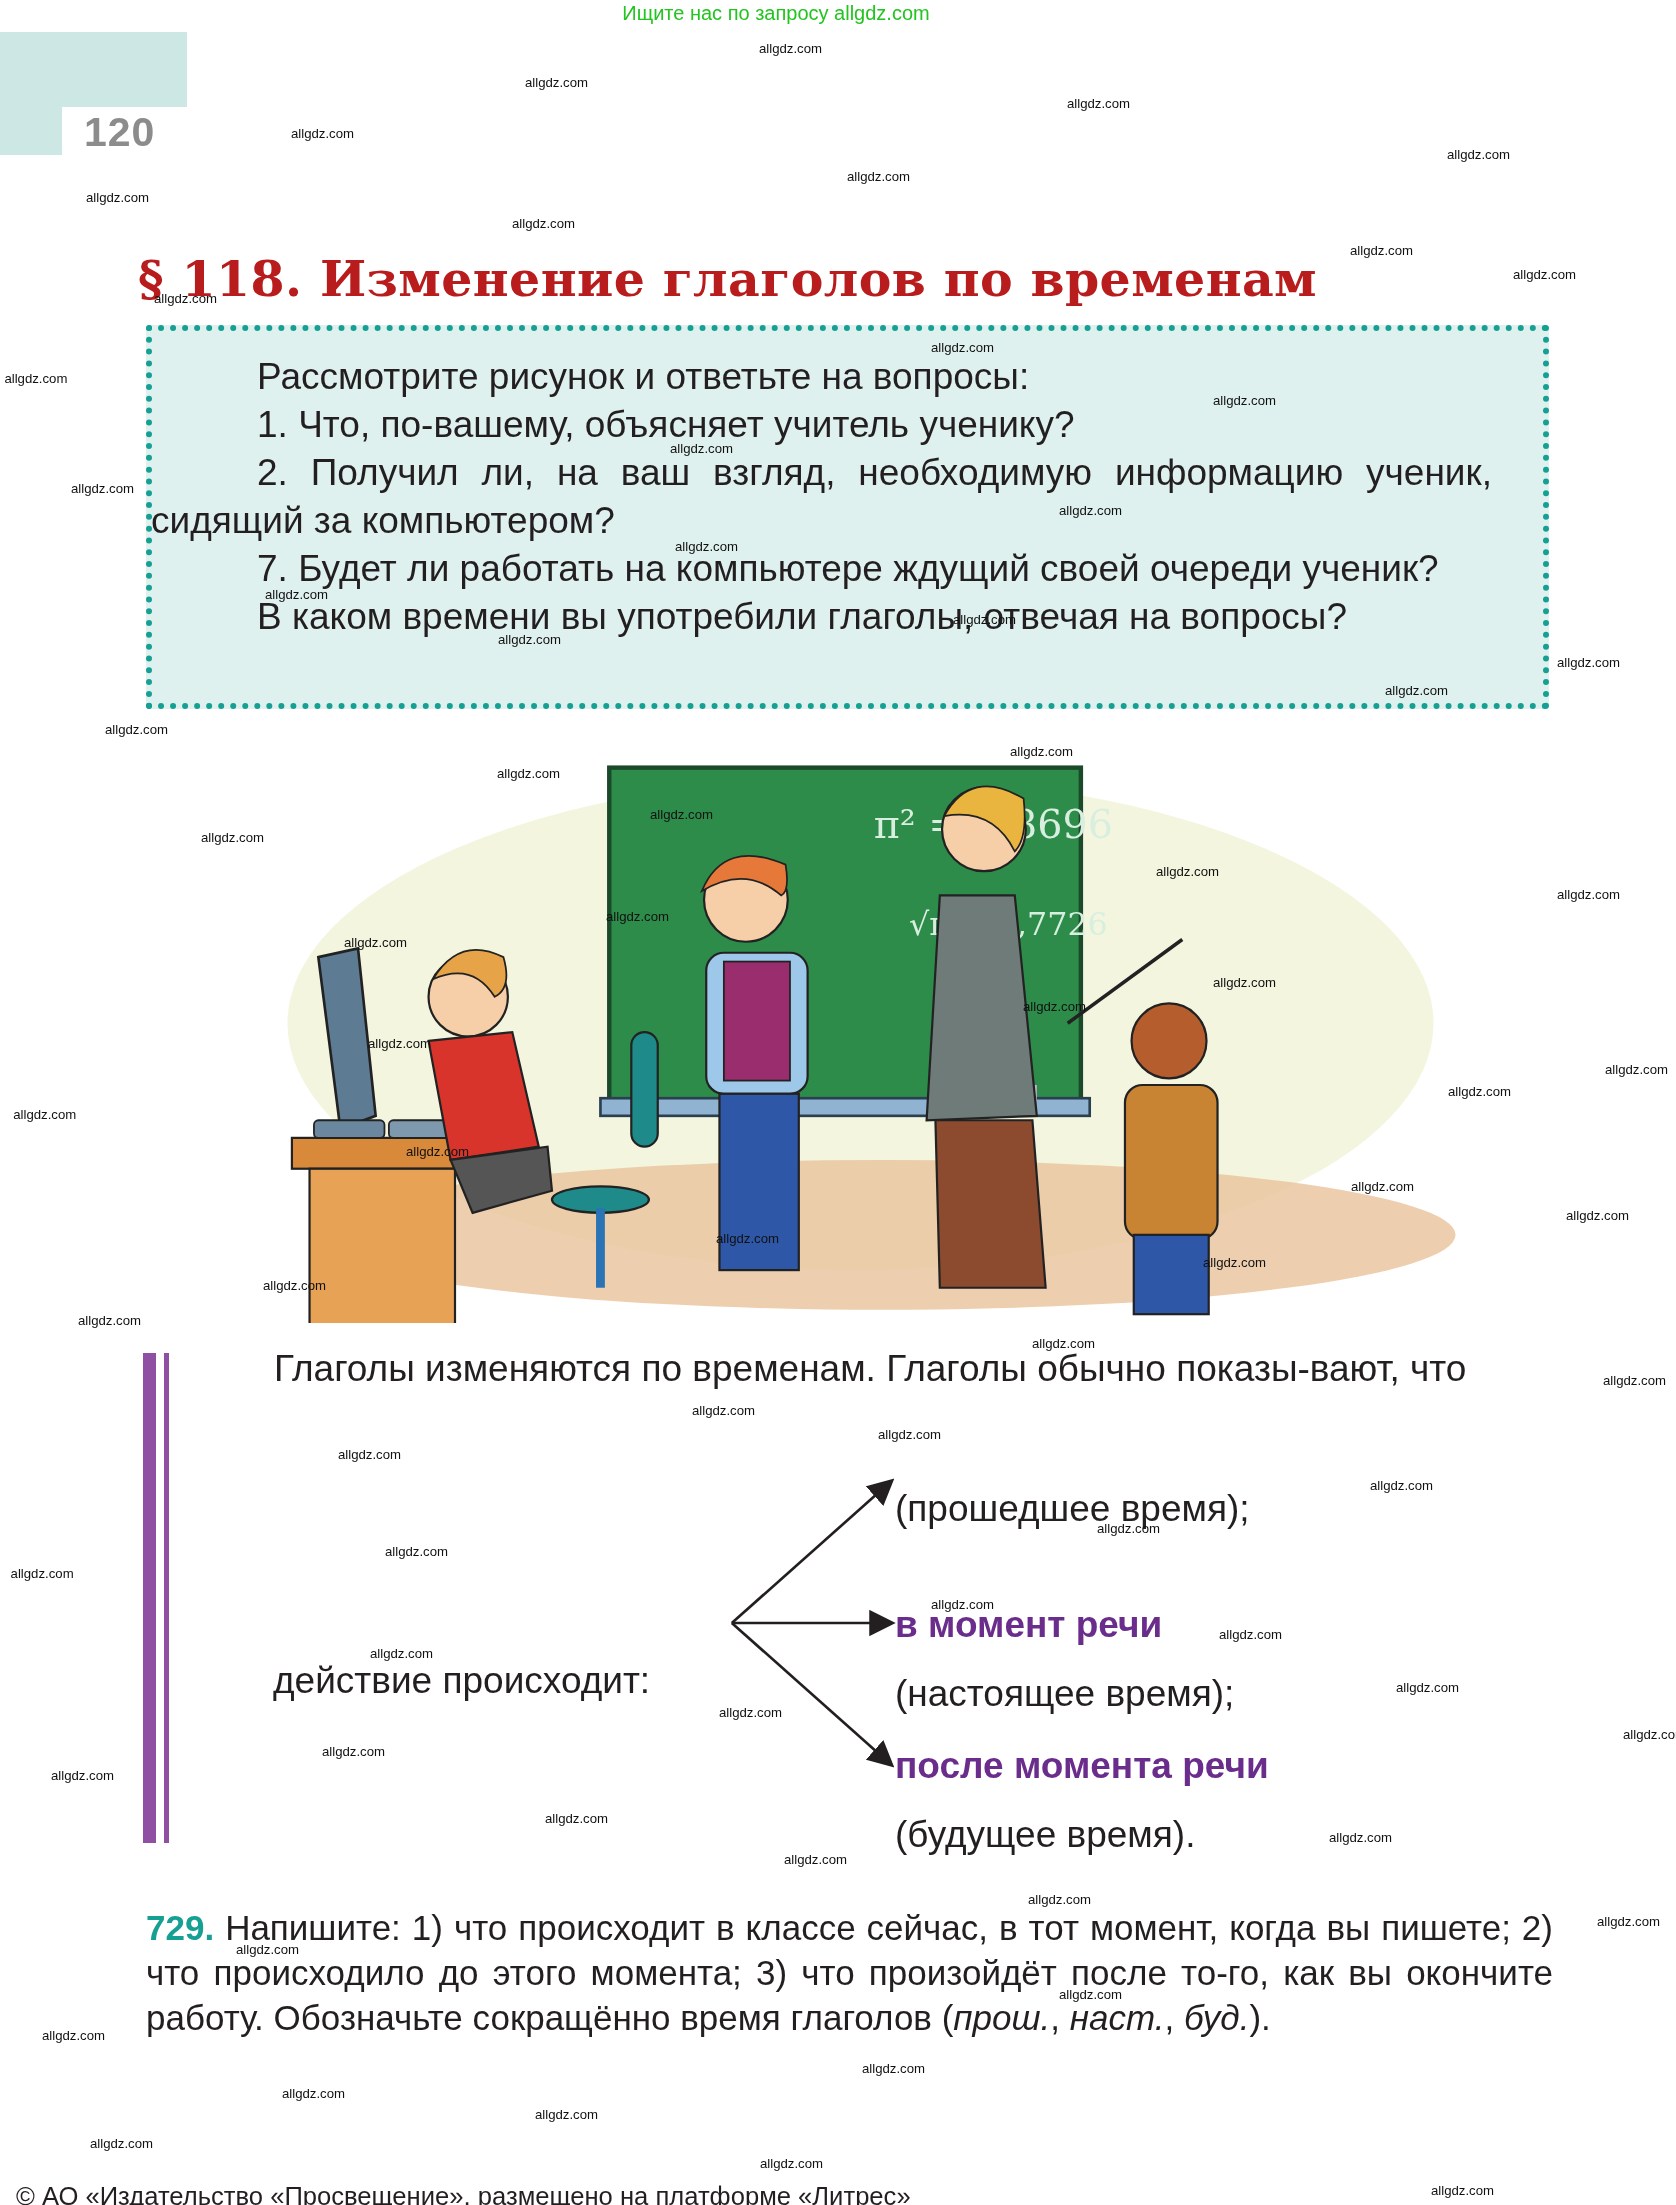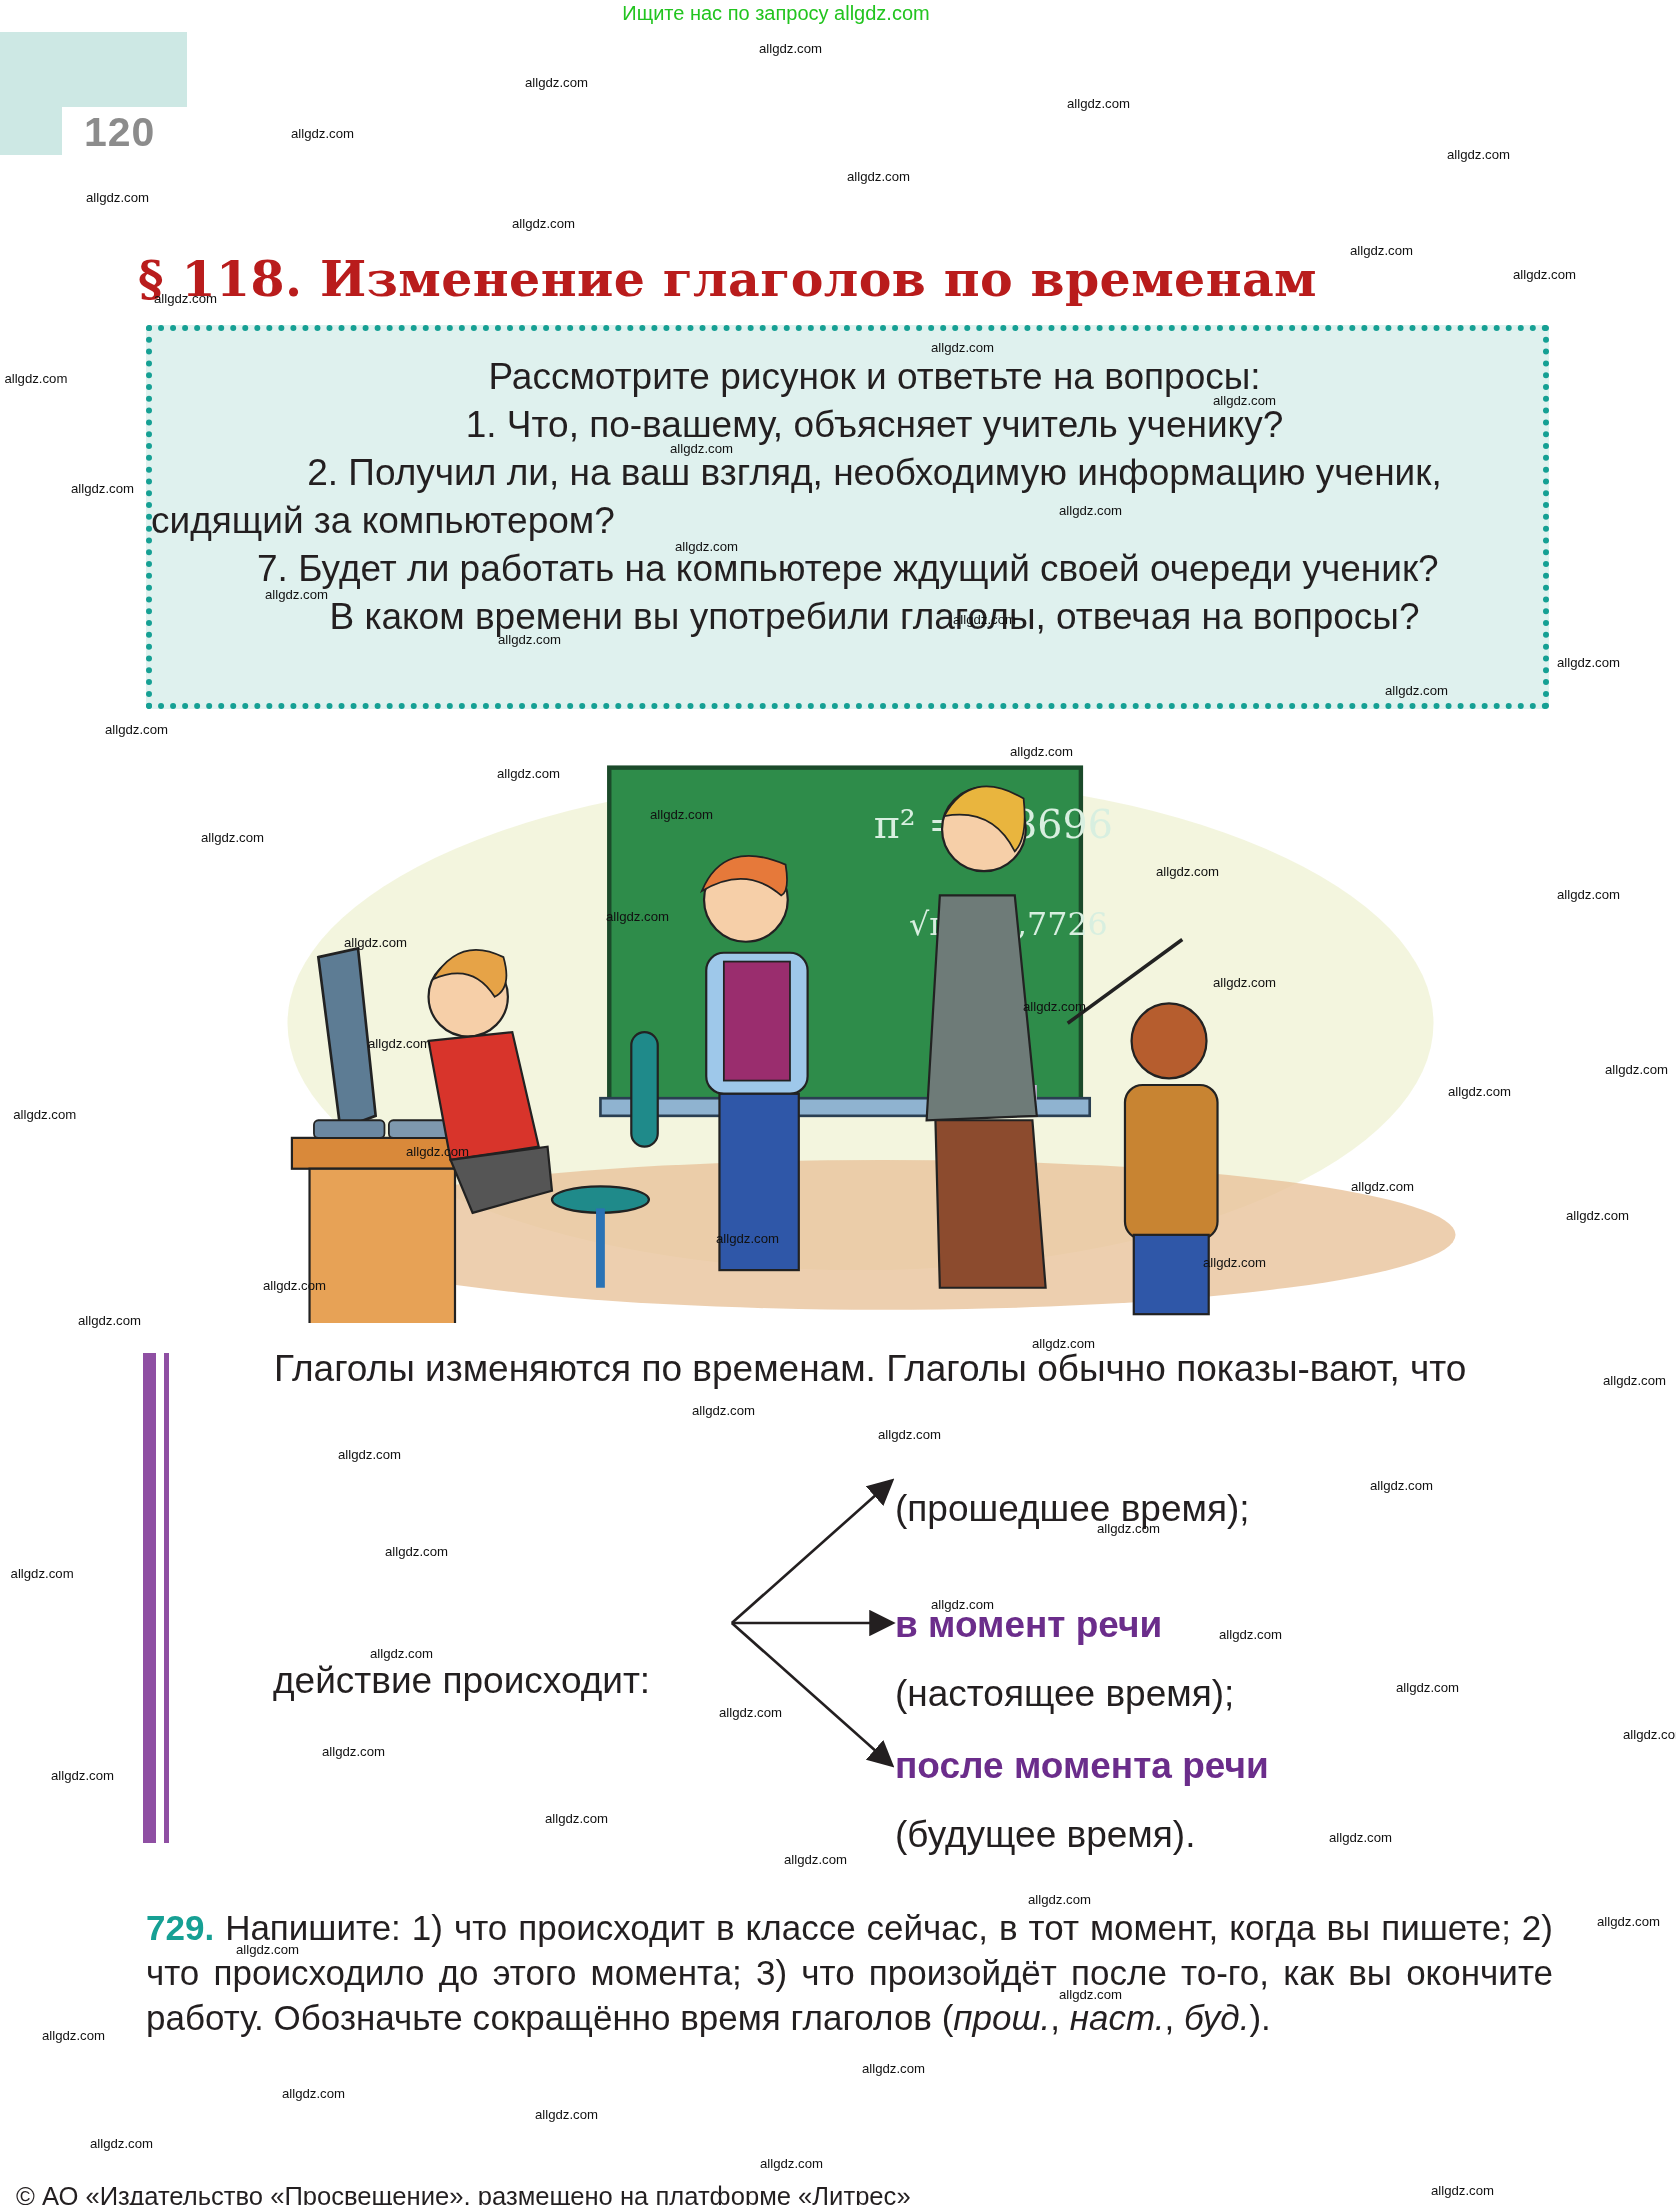--- a/index.html
+++ b/index.html
@@ -8,21 +8,21 @@
   .abs { position:absolute; }
   .top-banner { left:0; top:0; width:1552px; text-align:center; font-size:20px; color:#22c41f; top:1.8px; }
   .page-tab { left:0; top:32px; width:187px; height:75px; background:#cde8e4; }
   .page-tab2 { left:0; top:106px; width:62px; height:49px; background:#cde8e4; }
   .page-num { left:84px; top:109px; font-size:41px; font-weight:bold; color:#8c8c8c; letter-spacing:0.9px; }
   .title { left:138px; top:212px; font-family:"DejaVu Serif","Liberation Serif",serif; font-weight:bold;
            font-size:49px; color:#b91c1c; letter-spacing:0.4px;margin-top:38px; }
   .qbox { left:146px; top:325px; width:1403px; height:384px; background:#dff1ee;
           border:6.2px dotted #16a094; border-radius:2.6px; box-sizing:border-box; }
   .qtext { left:204px; top:353px; width:1288px; font-size:37px; line-height:48px; color:#231f20; }
-  .qtext p { margin:0;text-align:center; }
+  .qtext p { margin:0; }
   .qtext .ind { text-indent:53px; }
   .just { text-align:justify; text-align-last:left; }
   .illus { left:265px; top:750px; width:1191px; height:573px; }
   .rule { left:143px; top:1353px; width:13.2px; height:490px; background:#8f4fa3; }
   .rule2 { left:164px; top:1353px; width:5.3px; height:490px; background:#8f4fa3; }
   .rule-text { left:221px; top:1345px; width:1332px; font-size:37px; line-height:48px; }
   .rule-text p { margin:0; }
   .bold { font-weight:normal; }
   .diag-left { left:273px; top:1660px; font-size:37px; }
   .branch { left:895px; font-size:37px; line-height:48px; }

